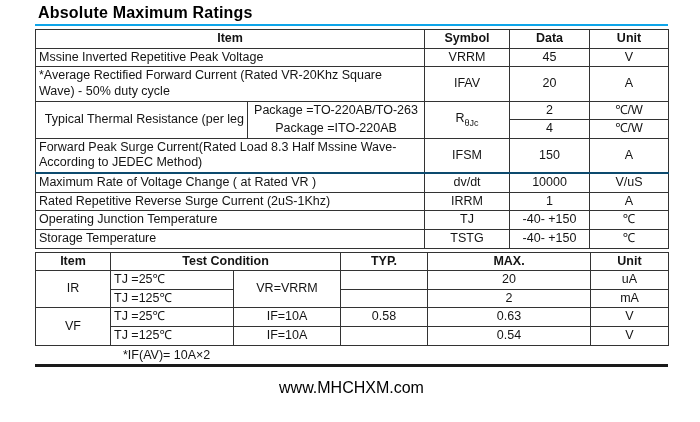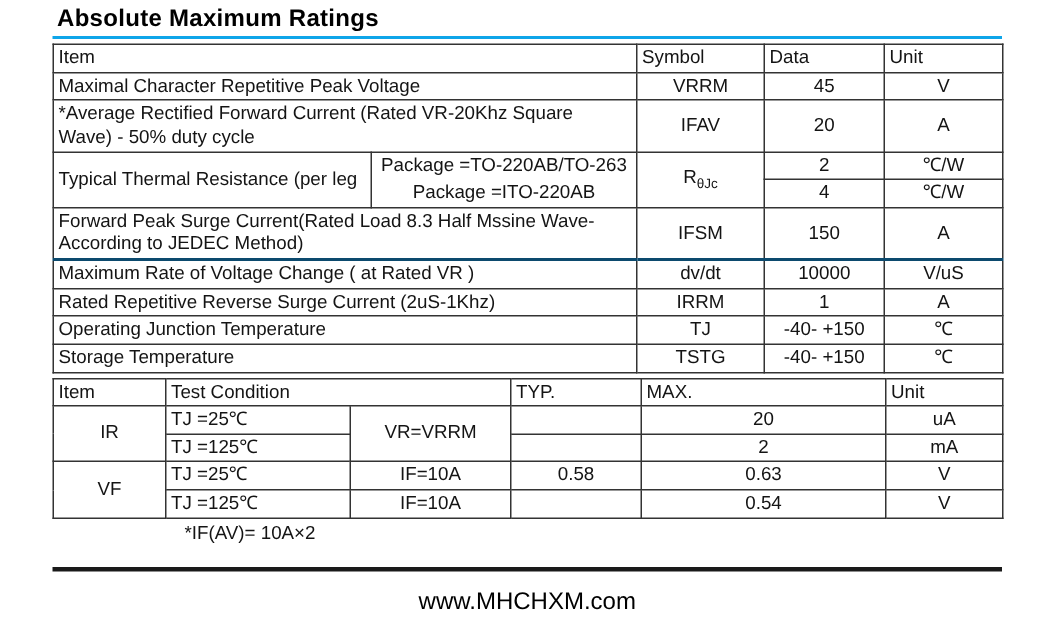--- a/index.html
+++ b/index.html
@@ -32,33 +32,33 @@
   }
   td, th {
     border: 1px solid #333;
     font-size: 12.5px;
     line-height: 1.25;
     padding: 1px 3px;
     height: 18px;
     color: #141414;
     overflow: hidden;
   }
-  th { font-weight: normal; text-align: left; }
+  th { font-weight: bold; text-align: center; }
   .c { text-align: center; }
   .l { text-align: left; }
-  .clip { white-space: nowrap; overflow: hidden; }
+  .clip { white-space: nowrap; overflow: hidden; text-align: right; }
   .no-bottom { border-bottom: none; }
   .no-top { border-top: none; }
   tr.thick-top td { border-top: 2px solid #0c4a6e; }
   sub.sym { font-size: 9px; }
 
   .footnote {
     width: 633px;
     font-size: 12.5px;
-    padding: 2px 0 16px 88px;
+    padding: 2px 0 2px 88px;
     border-bottom: 3px solid #1a1a1a;
   }
 
   .site {
     width: 633px;
     text-align: center;
     font-size: 16px;
     color: #000;
     margin-top: 12px;
   }
@@ -80,21 +80,21 @@
     </colgroup>
     <tbody>
         <tr>
       <th colspan="2">Item</th>
       <th>Symbol</th>
       <th>Data</th>
       <th>Unit</th>
     </tr>
 
     <tr>
-      <td colspan="2" class="l">Maximal Character Repetitive Peak Voltage</td>
+      <td colspan="2" class="l">Mssine Inverted Repetitive Peak Voltage</td>
       <td class="c">VRRM</td>
       <td class="c">45</td>
       <td class="c">V</td>
     </tr>
 
     <tr>
       <td colspan="2" class="l">*Average Rectified Forward Current (Rated VR-20Khz Square Wave) - 50% duty cycle</td>
       <td class="c">IFAV</td>
       <td class="c">20</td>
       <td class="c">A</td>

